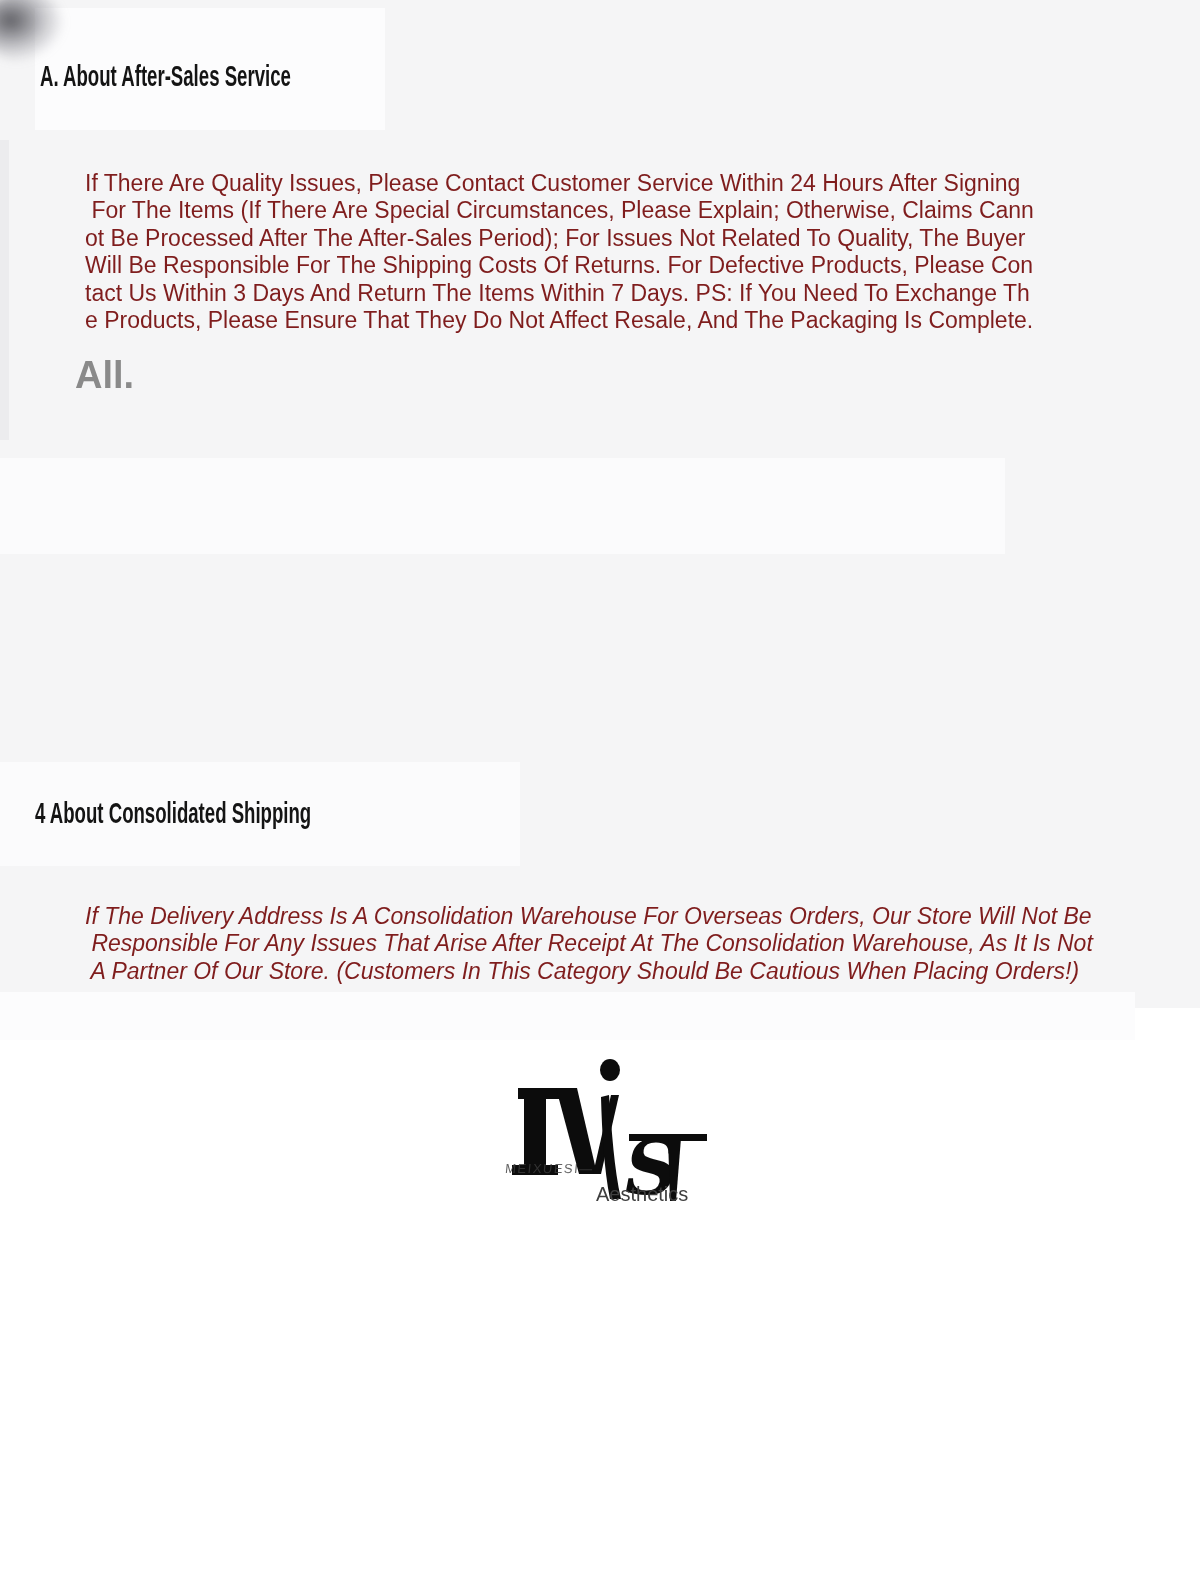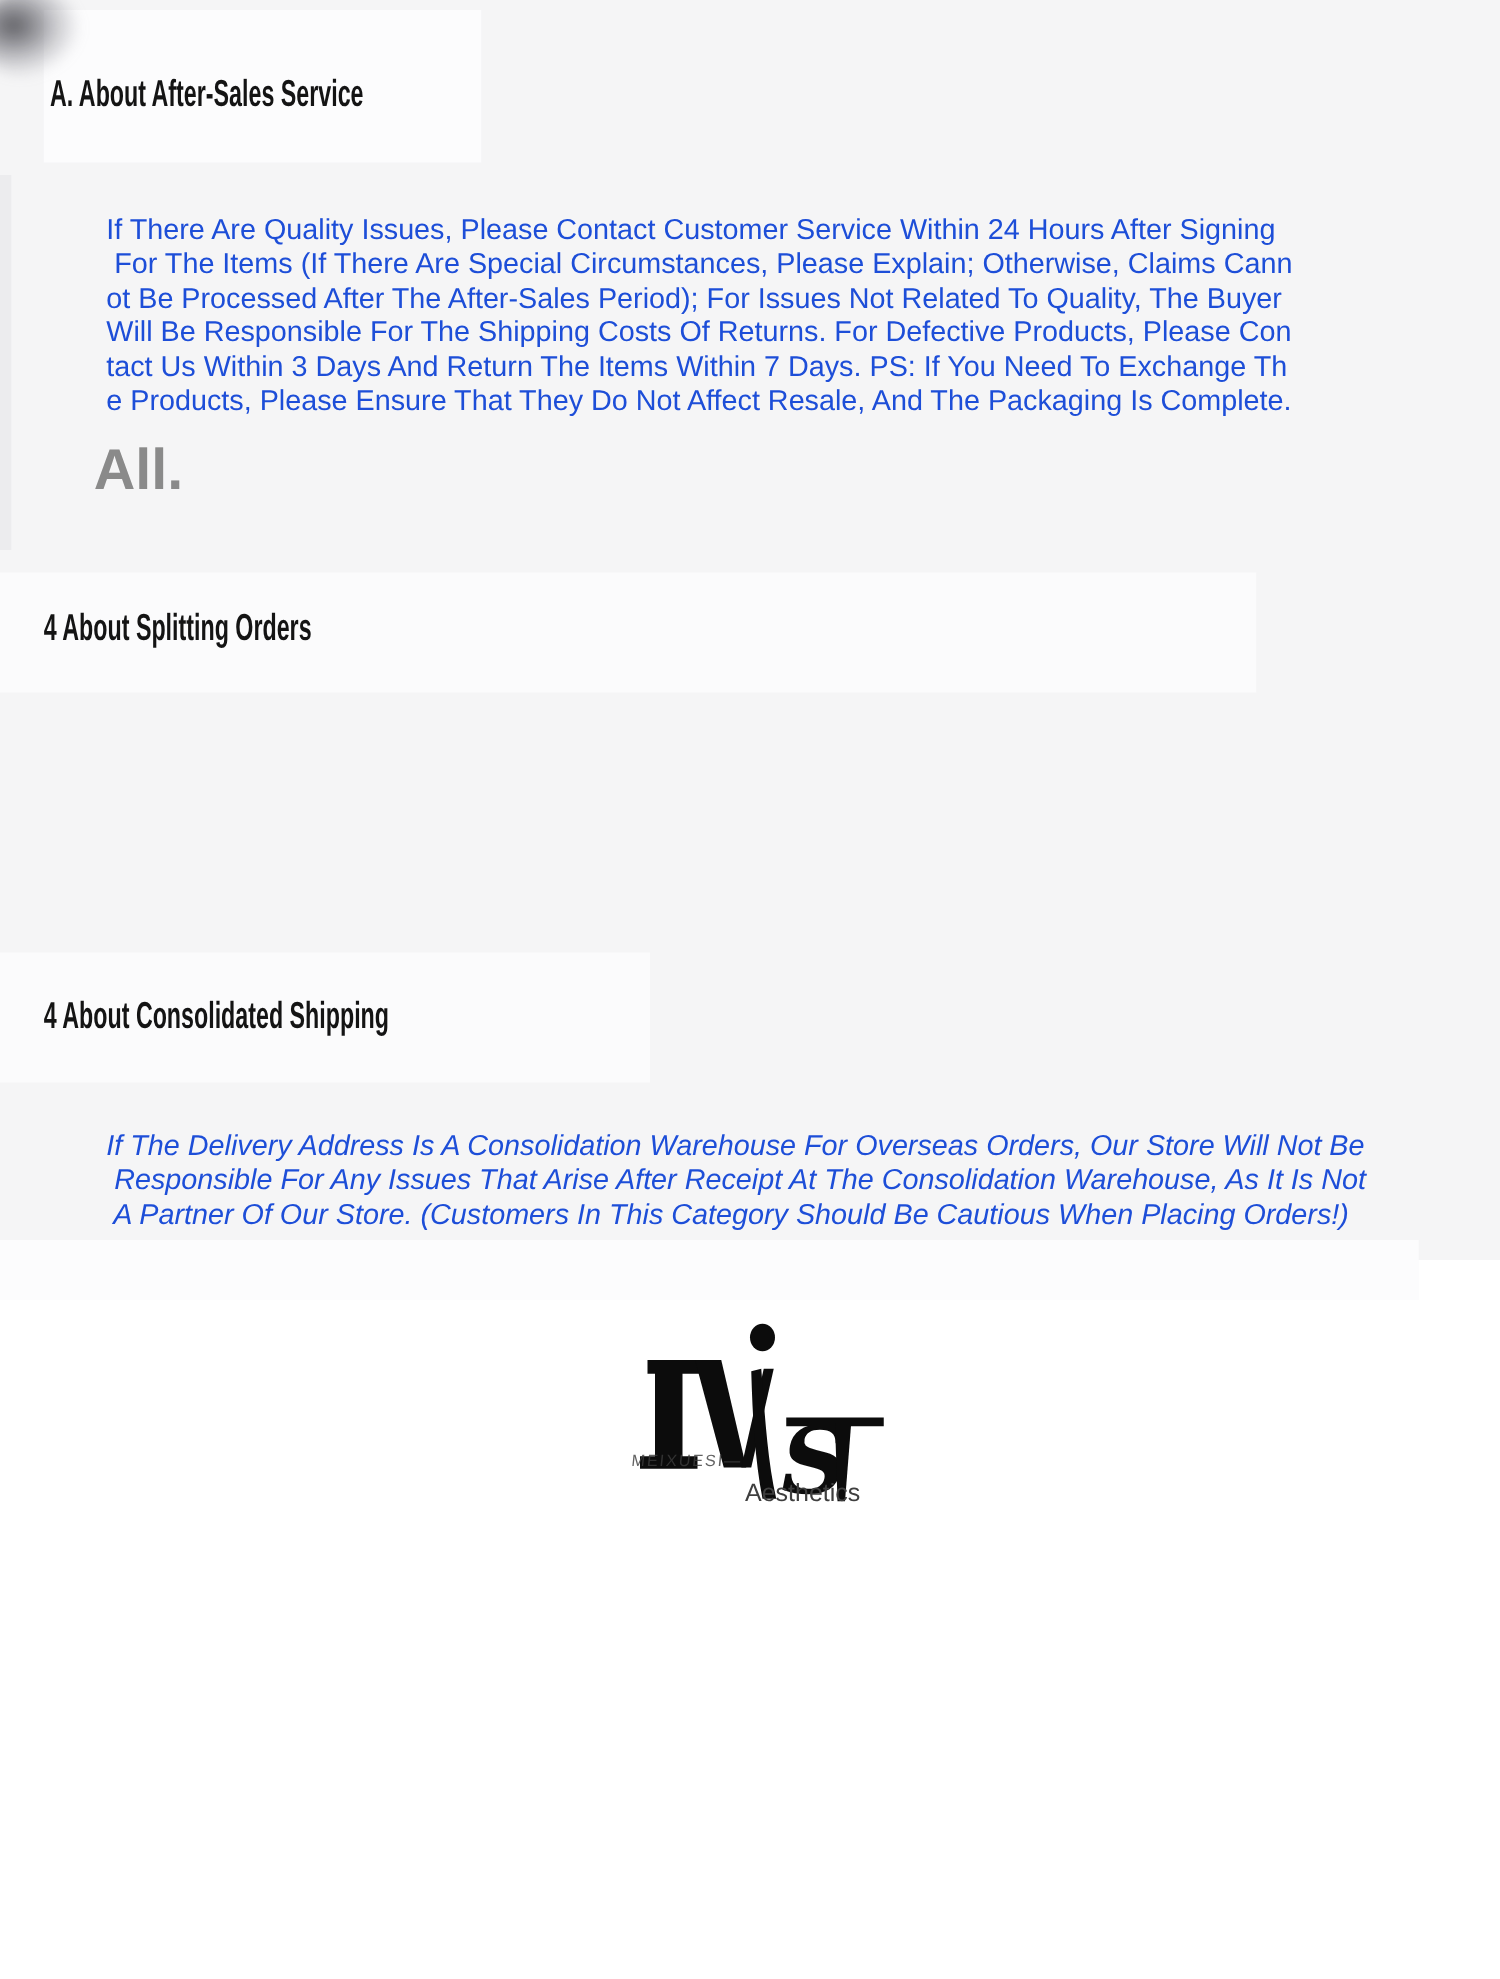--- a/index.html
+++ b/index.html
@@ -17,24 +17,24 @@
   .smudge{
     position:absolute;left:-18px;top:-10px;width:82px;height:72px;border-radius:50%;
     background:radial-gradient(ellipse at 35% 42%,rgba(55,55,62,0.8) 0%,rgba(110,110,120,0.35) 45%,rgba(150,150,160,0) 72%);
     filter:blur(5px);
   }
   .heading{
     position:absolute;font-weight:bold;font-size:30px;line-height:35px;color:#141414;white-space:nowrap;
   }
   .heading .condense{display:inline-block;transform:scaleX(0.62);transform-origin:left center;}
   .para{
-    position:absolute;font-size:23px;line-height:27.4px;color:#1d4ed8;white-space:pre;
+    position:absolute;font-size:23px;line-height:27.4px;color:#7f1d1d;white-space:pre;
   }
   .note-all{
-    position:absolute;left:75px;top:353px;font-size:46px;line-height:44px;font-weight:bold;color:#8a8a8a;
+    position:absolute;left:75px;top:353px;font-size:38px;line-height:44px;font-weight:bold;color:#8a8a8a;
   }
   .h1{left:40px;top:58px;}
   .h2{left:35px;top:485px;}
   .h3{left:35px;top:795px;}
   .p1{left:85px;top:170px;}
   .p2{left:88px;top:590px;}
   .p3{left:85px;top:903px;font-style:italic;}
   .logo{position:absolute;left:498px;top:1038px;width:215px;height:175px;}
 </style>
 </head>
@@ -54,23 +54,20 @@
     <span class="condense">A. About After-Sales Service</span>
   </div>
   <div class="para p1">If There Are Quality Issues, Please Contact Customer Service Within 24 Hours After Signing
  For The Items (If There Are Special Circumstances, Please Explain; Otherwise, Claims Cann
 ot Be Processed After The After-Sales Period); For Issues Not Related To Quality, The Buyer
 Will Be Responsible For The Shipping Costs Of Returns. For Defective Products, Please Con
 tact Us Within 3 Days And Return The Items Within 7 Days. PS: If You Need To Exchange Th
 e Products, Please Ensure That They Do Not Affect Resale, And The Packaging Is Complete.</div>
   <div class="note-all">All.</div>
 
-  <div class="heading h2">
-    <span class="condense">4 About Splitting Orders</span>
-  </div>
 
   <div class="heading h3">
     <span class="condense">4 About Consolidated Shipping</span>
   </div>
   <div class="para p3">If The Delivery Address Is A Consolidation Warehouse For Overseas Orders, Our Store Will Not Be
  Responsible For Any Issues That Arise After Receipt At The Consolidation Warehouse, As It Is Not
  A Partner Of Our Store. (Customers In This Category Should Be Cautious When Placing Orders!)</div>
 
   <svg class="logo" viewBox="0 0 215 175" xmlns="http://www.w3.org/2000/svg">
     <g fill="#0c0c0c">

